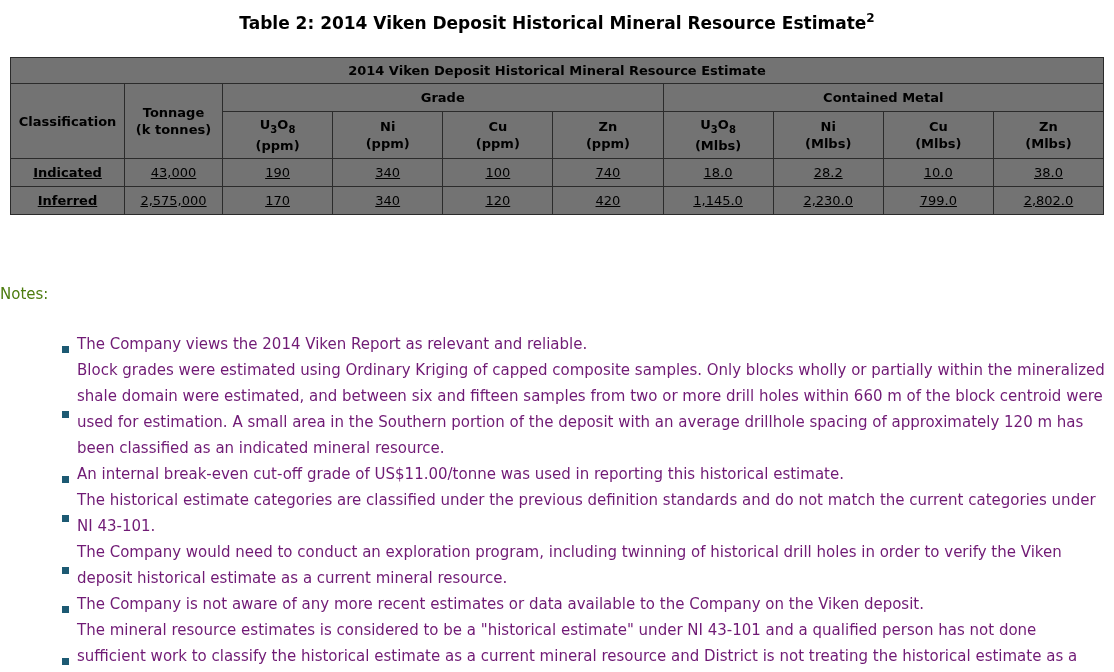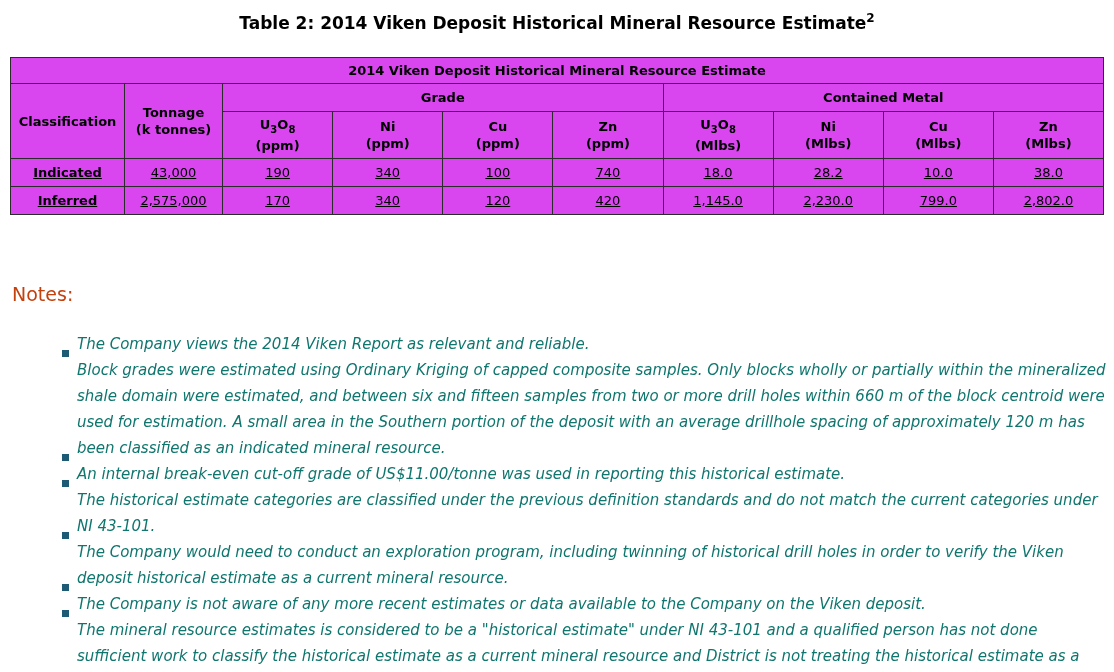--- a/index.html
+++ b/index.html
@@ -25,46 +25,45 @@
     table-layout: fixed;
     width: 1094px;
     margin: 23px 10px 0 10px;
   }
   table.resource-table th, table.resource-table td {
     border: 1px solid #2b2b2b;
     text-align: center;
     vertical-align: middle;
     font-size: 13px;
     padding: 0 2px;
-    background: #d946ef;
+    background: #737373;
   }
   tr.caption-row th { height: 26px; font-weight: bold; }
   tr.group-row th { height: 28px; font-weight: bold; }
   tr.subhead-row th { height: 47px; font-weight: bold; }
   tr.data-row td { height: 28px; font-weight: normal; text-decoration: underline; }
   tr.data-row td.class-cell { font-weight: bold; }
   th .line { display: block; line-height: 17px; }
   th sub { font-size: 10px; }
 
   .notes-label {
-    margin: 70px 0 0 12px;
-    font-size: 19px;
+    margin: 70px 0 0 0;
+    font-size: 15px;
     line-height: 18px;
-    color: #c2410c;
+    color: #4d7c0f;
   }
   .notes-list {
     margin: 28px 6px 0 62px;
   }
   .note-item {
     display: flex;
-    align-items: flex-end;
-    font-style: italic;
+    align-items: center;
     font-size: 15px;
     line-height: 26px;
-    color: #0f766e;
+    color: #701a75;
   }
   .note-bullet {
     flex: 0 0 auto;
     width: 7px; height: 7px;
     margin: 10px 8px 0 0;
   }
   .note-text { flex: 1 1 auto; }
 </style>
 </head>
 <body>

